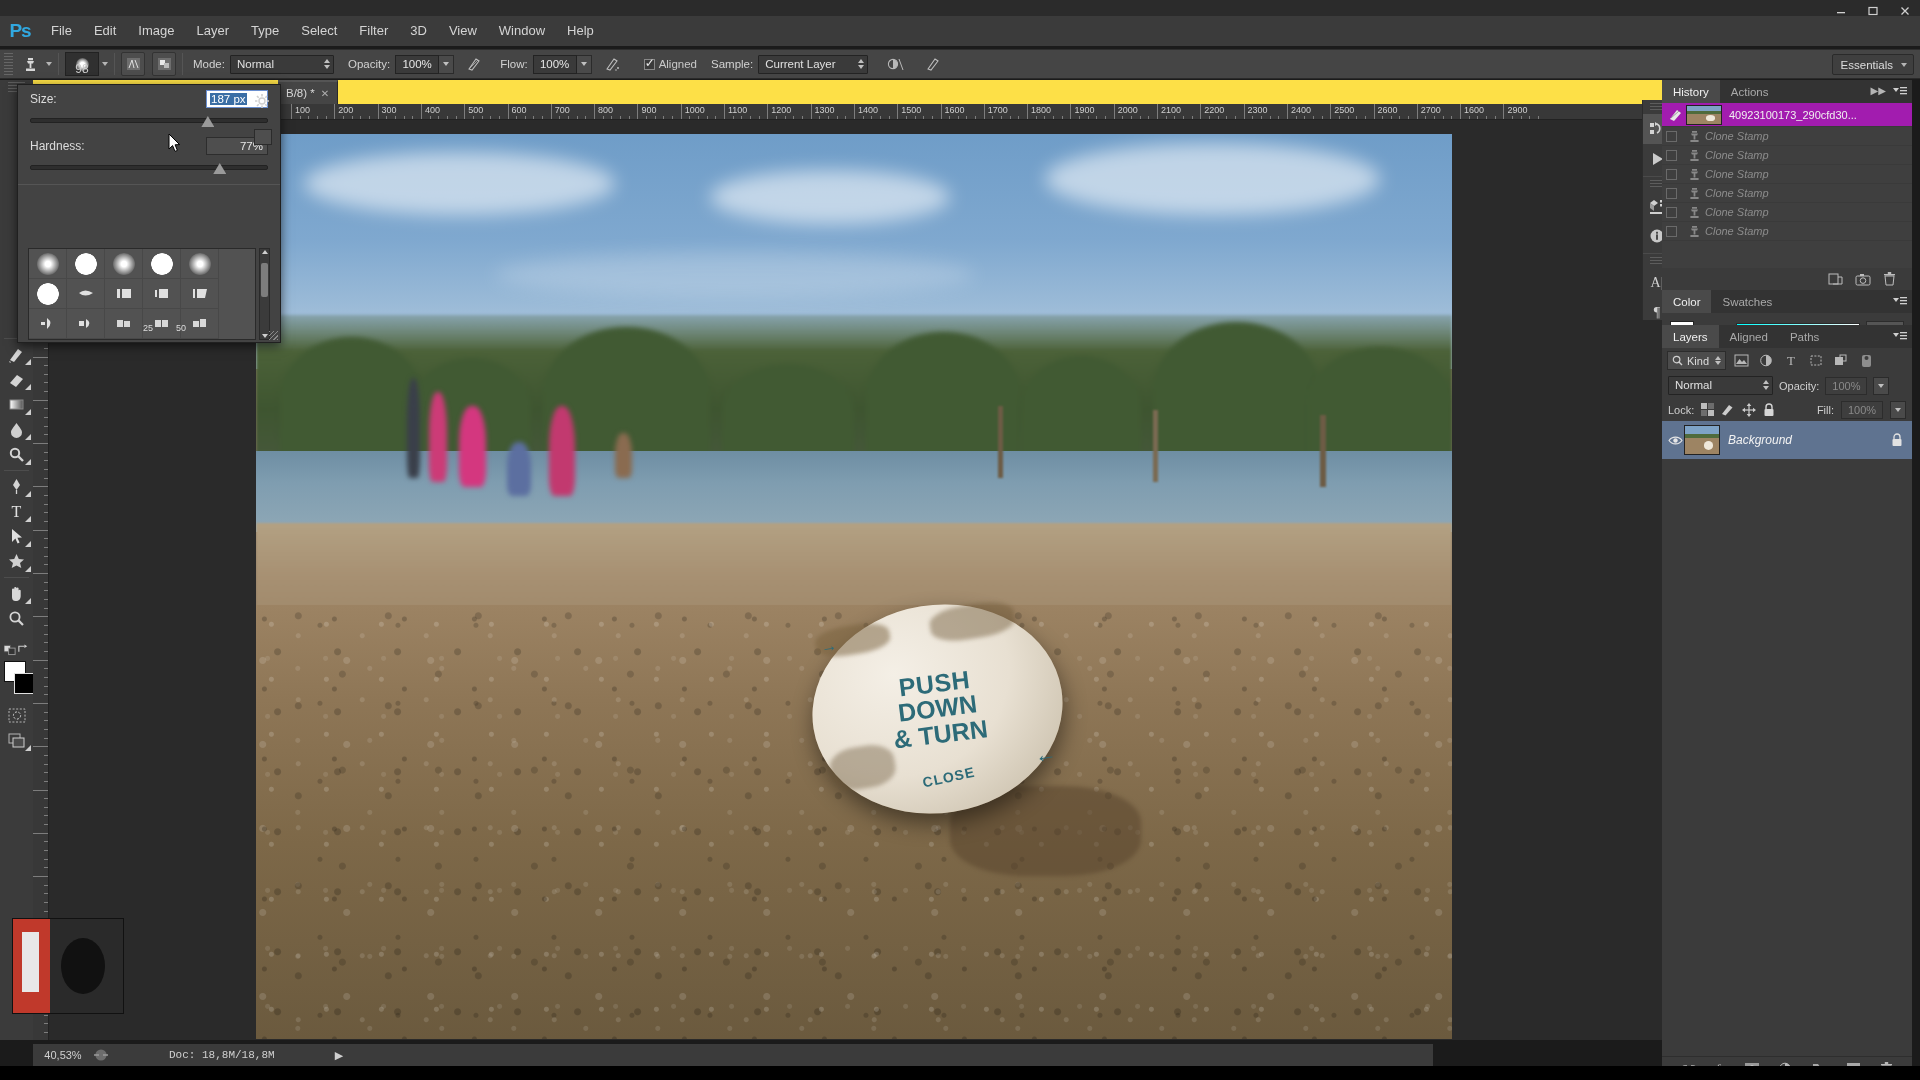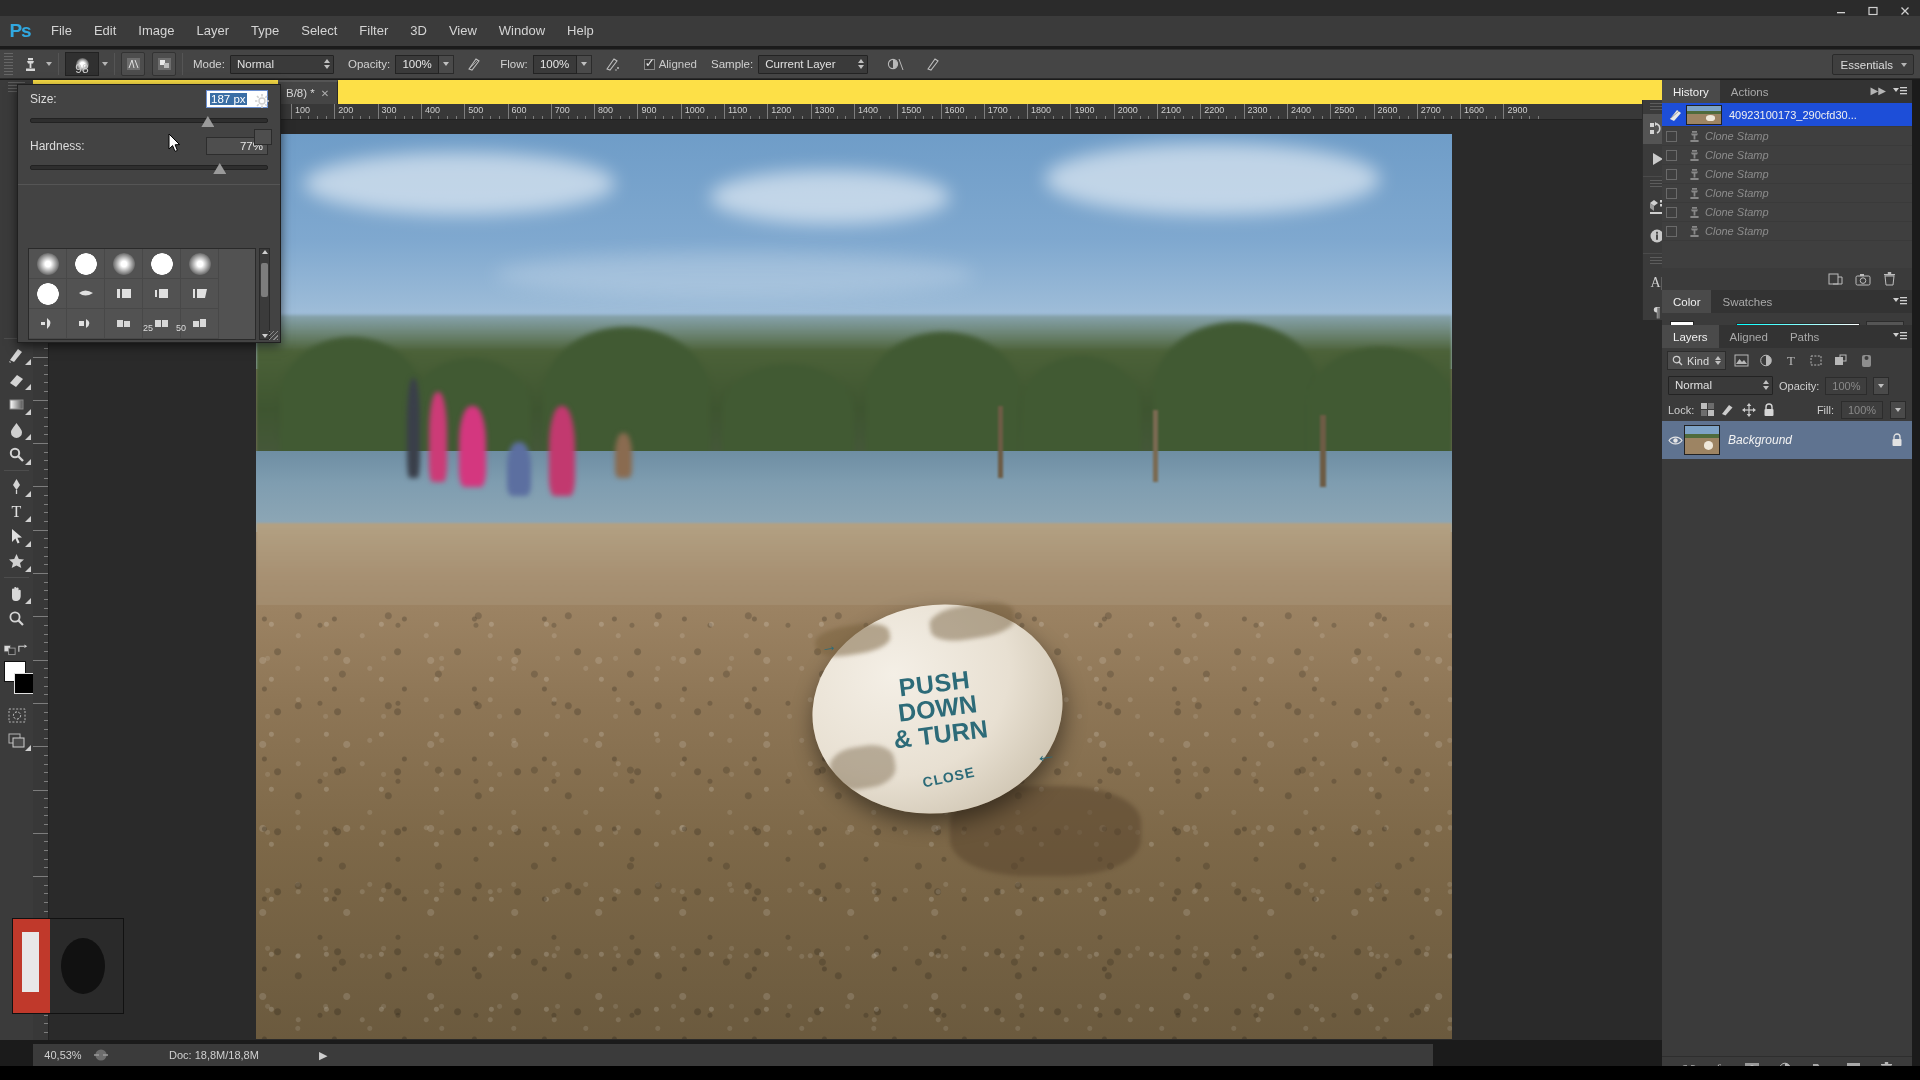--- a/index.html
+++ b/index.html
@@ -177,21 +177,21 @@
   .ptabs { display:flex; height:23px; background:#333; align-items:flex-end; position:relative; }
   .ptab { height:23px; padding:0 11px; font-size:11.5px; color:#a9a9a9; display:flex;
           align-items:center; background:#333; }
   .ptab.active { background:#4a4a4a; color:#f0f0f0; }
   .pmenu { position:absolute; right:4px; top:5px; width:16px; height:13px; }
   .pcollapse { position:absolute; right:26px; top:5px; color:#b5b5b5; font-size:10px; }
 
   .hist-body { background:#3f3f3f; height:165px; position:relative; }
   .hist-row { height:19px; display:flex; align-items:center; font-size:11px; color:#8c8c8c;
               font-style:italic; padding-left:4px; border-bottom:1px solid #3a3a3a; }
-  .hist-row.snap { background:#1d4ed8; color:#f0f0f0; font-style:normal; height:24px;text-align:center; }
+  .hist-row.snap { background:#a21caf; color:#f0f0f0; font-style:normal; height:24px;text-align:center; }
   .hist-chk { width:11px; height:11px; border:1px solid #6a6a6a; margin-right:6px; }
   .hist-thumb { width:36px; height:20px; margin-right:7px; border:1px solid #222;
                 background:linear-gradient(to bottom,#7ea3c6 0 28%,#4f6b3c 28% 42%,#9d8463 42% 100%);
                 position:relative; overflow:hidden; }
   .hist-thumb:after { content:""; position:absolute; left:55%; top:55%; width:28%; height:30%;
                 border-radius:50%; background:#efe8da; }
   .hist-foot { height:22px; background:#3b3b3b; display:flex; align-items:center;
                justify-content:flex-end; gap:12px; padding-right:16px; }
 
   .color-body { background:#3b3b3b; padding:6px 8px 4px 8px; position:relative; height:74px; }
@@ -230,21 +230,21 @@
      border-radius:50%; background:#efe8da; }
   .lay-name { flex:1; font-size:12px; font-style:italic; color:#f2f2f2; }
   .lay-foot { position:absolute; left:0; right:0; bottom:0; height:24px; background:#3b3b3b;
               display:flex; align-items:center; justify-content:space-around; padding:0 10px;
               border-top:1px solid #2e2e2e; color:#b9b9b9; }
 
   
   .statusbar { position:absolute; left:33px; bottom:14px; width:1400px; height:22px; background:#3b3b3b;
                display:flex; align-items:center; font-size:11px; color:#d0d0d0; gap:0; }
   .sb-zoom { width:60px; text-align:center; }
-  .sb-doc { margin-left:60px; }
+  .sb-doc { margin-left:60px;font-family:Liberation Mono, monospace; }
   .blackbar { position:absolute; left:0; bottom:0; width:1920px; height:14px; background:#000; }
 
   
   .navprev { position:absolute; left:12px; top:918px; width:112px; height:96px;
              background:#1a1a1a; border:1px solid #111; overflow:hidden; z-index:30; }
   svg { display:block; }
 </style>
 </head>
 <body>
 

